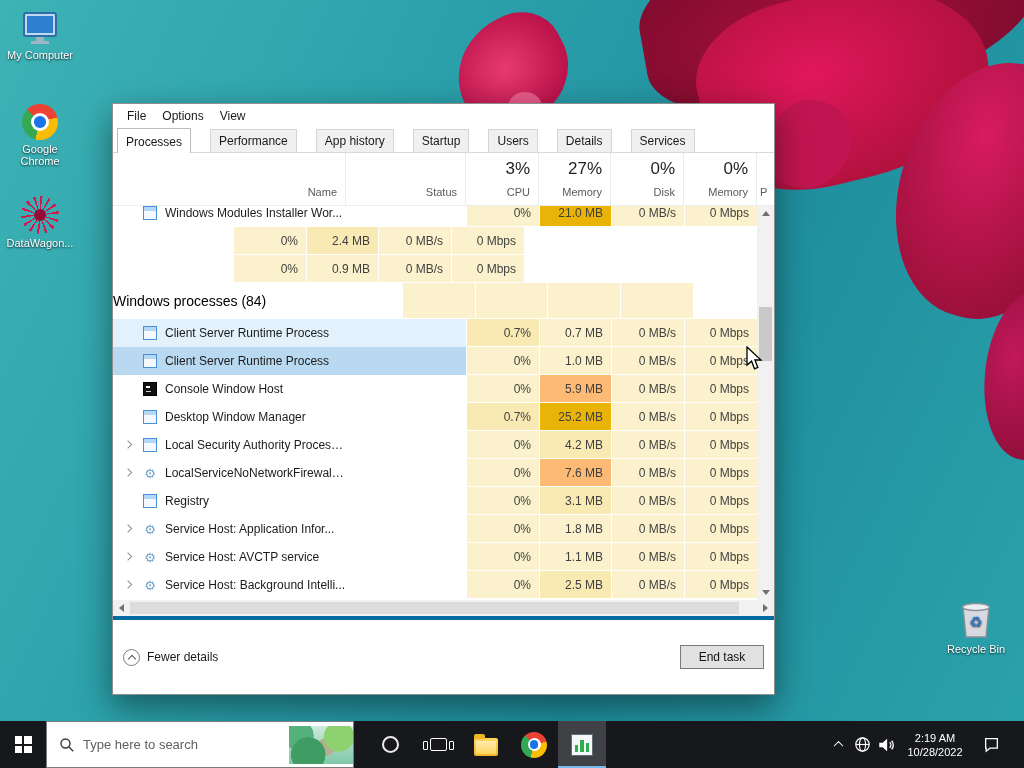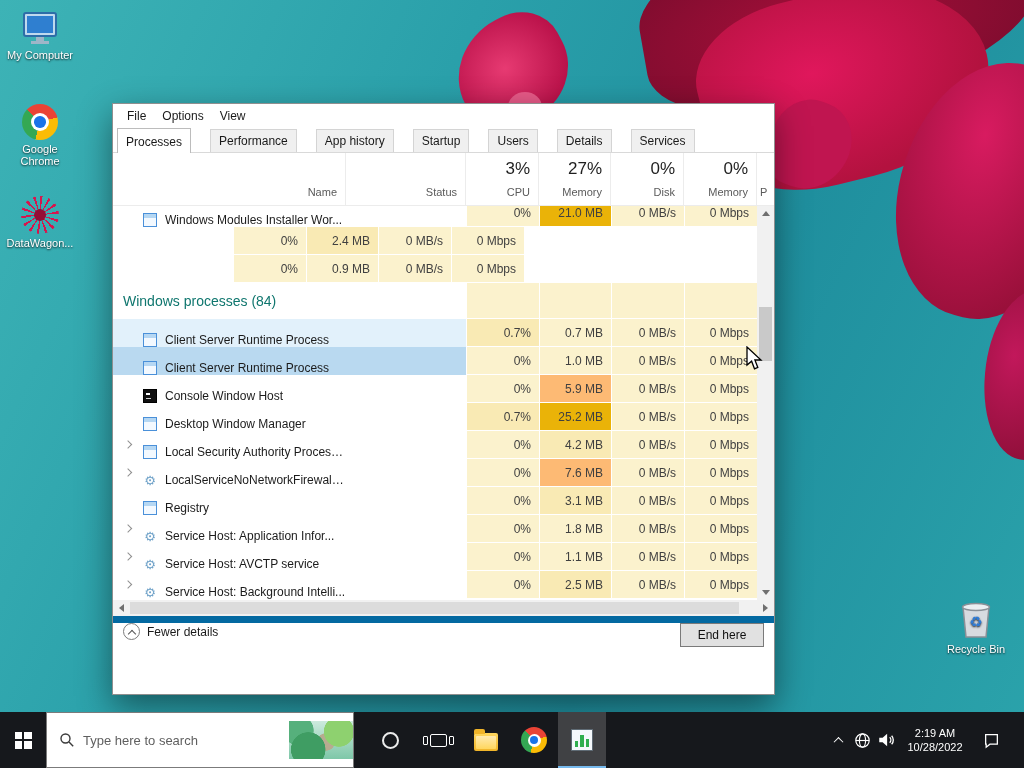--- a/index.html
+++ b/index.html
@@ -65,65 +65,65 @@
   .h-disk { width:var(--w-disk); } .h-net { width:var(--w-net); }
   .h-part { width:17px; overflow:hidden; border-right:none; }
   .h-part .clabel { text-align:left; padding-left:3px; }
 
   
   .listzone { height:394px; flex:none; display:flex; }
   .plist { width:644px; overflow:hidden; }
   .plist > :first-child { margin-top:-7px; }
   .prow { display:flex; height:28px; }
   .c { display:flex; align-items:center; }
-  .cn { width:var(--w-name); position:relative; padding-left:30px;align-items:flex-end; }
+  .cn { width:var(--w-name); position:relative; padding-left:30px; }
   .cs { width:var(--w-status); }
   .heat { justify-content:flex-end; padding-right:8px; font-size:12px; color:#404040;
     border-left:1px solid #fff; border-bottom:1px solid #fff; }
   .hc { width:var(--w-cpu); } .hm { width:var(--w-mem); } .hd { width:var(--w-disk); } .hn { width:var(--w-net); }
   .h0 { background:#fbf2cd; } .h1 { background:#f9eab4; } .h2 { background:#fdba74; } .h3 { background:#eab308; }
   .prow.hover .cn, .prow.hover .cs { background:#e2f1fb; }
   .prow.selected .cn, .prow.selected .cs { background:#b9d9f0; }
   .chev { position:absolute; left:12px; top:50%; width:6px; height:6px;
     border-top:1.5px solid #8f8f8f; border-right:1.5px solid #8f8f8f; transform:translateY(-58%) rotate(45deg); }
   .pic { width:14px; height:14px; margin-right:8px; flex:none; position:relative; }
   .pic.app { border:1px solid #4a90d9; background:linear-gradient(#b5d7f3 0 4px, #f3f9ff 4px); }
   .pic.gear { display:flex; align-items:center; justify-content:center; }
   .pic.gear::before { content:"\2699"; font-family:"DejaVu Sans", sans-serif; font-size:13px; color:#71a3c9; line-height:1; }
   .pic.console { background:#101010; border:1px solid #000; }
   .pic.console::before { content:""; position:absolute; left:2px; top:3px; width:4px; height:1.5px; background:#fff; }
   .pic.console::after { content:""; position:absolute; left:2px; bottom:3px; width:5px; height:1.5px; background:#cfcfcf; }
   .pic.shield svg { width:14px; height:14px; display:block; }
   .pname { font-size:12px; color:#1b1b1b; white-space:nowrap; overflow:hidden; text-overflow:ellipsis; }
   .grow { display:flex; height:36px; }
-  .grow .gname { width:353px; display:flex; align-items:center; padding-left:10px;
-    font-size:14px; color:#0f766e; }
+  .grow .gname { width:289px; display:flex; align-items:center; 
+    font-size:14px; color:#000000; }
   .grow .heat { color:transparent; }
 
   
   .vscroll { width:17px; background:#f1f1f1; position:relative; }
   .sb-arrow { position:absolute; left:0; width:17px; height:15px; display:flex; align-items:center; justify-content:center; }
   .tri-up { width:0; height:0; border-left:4px solid transparent; border-right:4px solid transparent; border-bottom:5px solid #6f6f6f; }
   .tri-down { width:0; height:0; border-left:4px solid transparent; border-right:4px solid transparent; border-top:5px solid #6f6f6f; }
   .tri-left { width:0; height:0; border-top:4px solid transparent; border-bottom:4px solid transparent; border-right:5px solid #6f6f6f; }
   .tri-right { width:0; height:0; border-top:4px solid transparent; border-bottom:4px solid transparent; border-left:5px solid #6f6f6f; }
   .v-thumb { position:absolute; left:2px; width:13px; top:101px; height:54px; background:#c9c9c9; }
   .hscroll { height:16px; flex:none; background:#f1f1f1; display:flex; align-items:center; }
   .hs-btn { width:17px; height:16px; display:flex; align-items:center; justify-content:center; flex:none; }
   .h-thumb { height:12px; background:#dcdcdc; flex:1; margin-right:18px; }
 
   
-  .tm-footer { flex:1; border-top:7px solid #0369a1; display:flex; align-items:flex-start; padding:0 10px; background:#fff; }
+  .tm-footer { flex:1; border-top:4px solid #0369a1; display:flex; align-items:center; padding:0 10px; background:#fff; }
   .fd-toggle { display:flex; align-items:center; gap:7px; }
   .fd-circle { width:17px; height:17px; border:1px solid #7c7c7c; border-radius:50%; position:relative; flex:none; }
   .fd-circle i { position:absolute; left:4.5px; top:6.5px; width:6px; height:6px; border-left:1.5px solid #555; border-top:1.5px solid #555; transform:rotate(45deg); display:block; }
   .endtask-btn { margin-left:auto; width:84px; height:24px; background:#e1e1e1; border:1px solid #7a7a7a; font-size:12px; color:#111; display:flex; align-items:center; justify-content:center; }
 
   
-  .taskbar { position:absolute; left:0; bottom:0; width:1024px; height:56px; background:#16181c; z-index:10; display:flex; align-items:stretch; }
+  .taskbar { position:absolute; left:0; bottom:0; width:1024px; height:47px; background:#16181c; z-index:10; display:flex; align-items:stretch; }
   .tb-btn { width:48px; display:flex; align-items:center; justify-content:center; flex:none; }
   .tb-start { width:46px; }
   .winlogo { width:17px; height:17px; display:grid; grid-template:1fr 1fr / 1fr 1fr; gap:2px; }
   .winlogo b { background:#fff; }
   .searchbox { width:308px; background:#fff; display:flex; align-items:center; flex:none; border:1px solid #7b7b7b; }
   .searchbox svg { margin:0 8px 0 12px; flex:none; }
   .searchbox input { border:none; outline:none; flex:1; font-size:13px; color:#444; font-family:"Liberation Sans", sans-serif; background:transparent; min-width:0; }
   .searchbox input::placeholder { color:#5f5f5f; opacity:1; }
   .search-art { width:64px; height:38px; flex:none;
     background:
@@ -435,21 +435,21 @@
         </div>
     </div>
 
     <div class="tm-footer">
       <div class="fd-toggle">
         <span class="fd-circle">
             <i></i>
           </span>
         <span>Fewer details</span>
       </div>
-      <div class="endtask-btn">End here</div>
+      <div class="endtask-btn">End task</div>
     </div>
   </div>
 
   <svg class="cursor" width="22" height="26" viewBox="0 0 22 26">
     <path d="M3 1 L3 19 L7.6 15.2 L10.5 22.8 L13.8 21.4 L10.9 14 L17 14 Z" fill="#fff" stroke="#000" stroke-width="1.3"></path>
   </svg>
 
   <div class="taskbar">
     <div class="tb-btn tb-start">
       <div class="winlogo">

